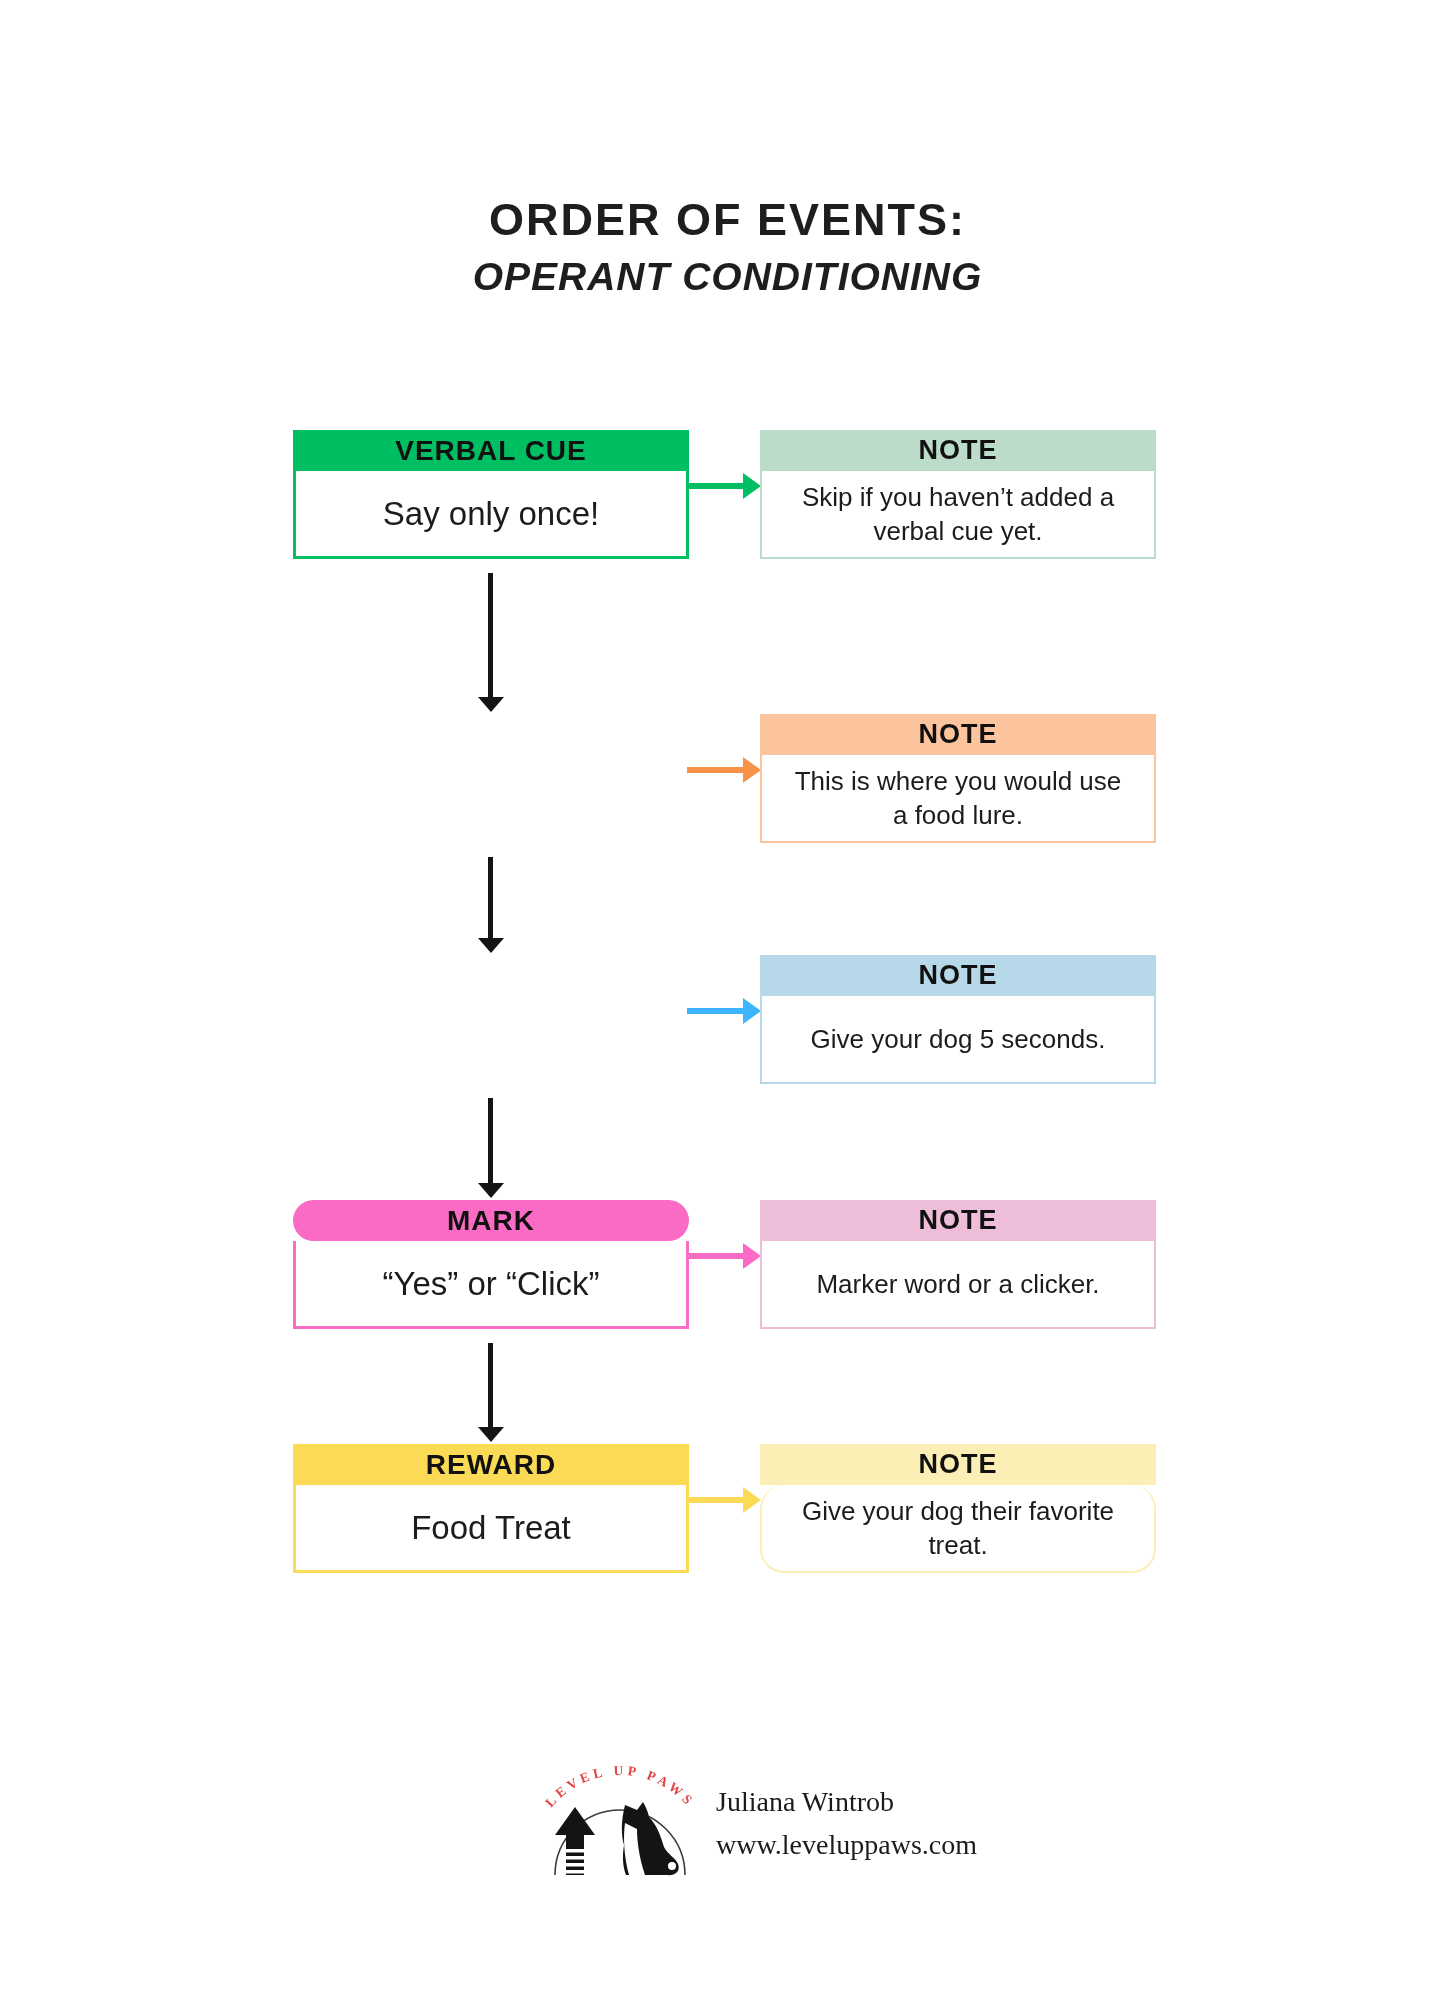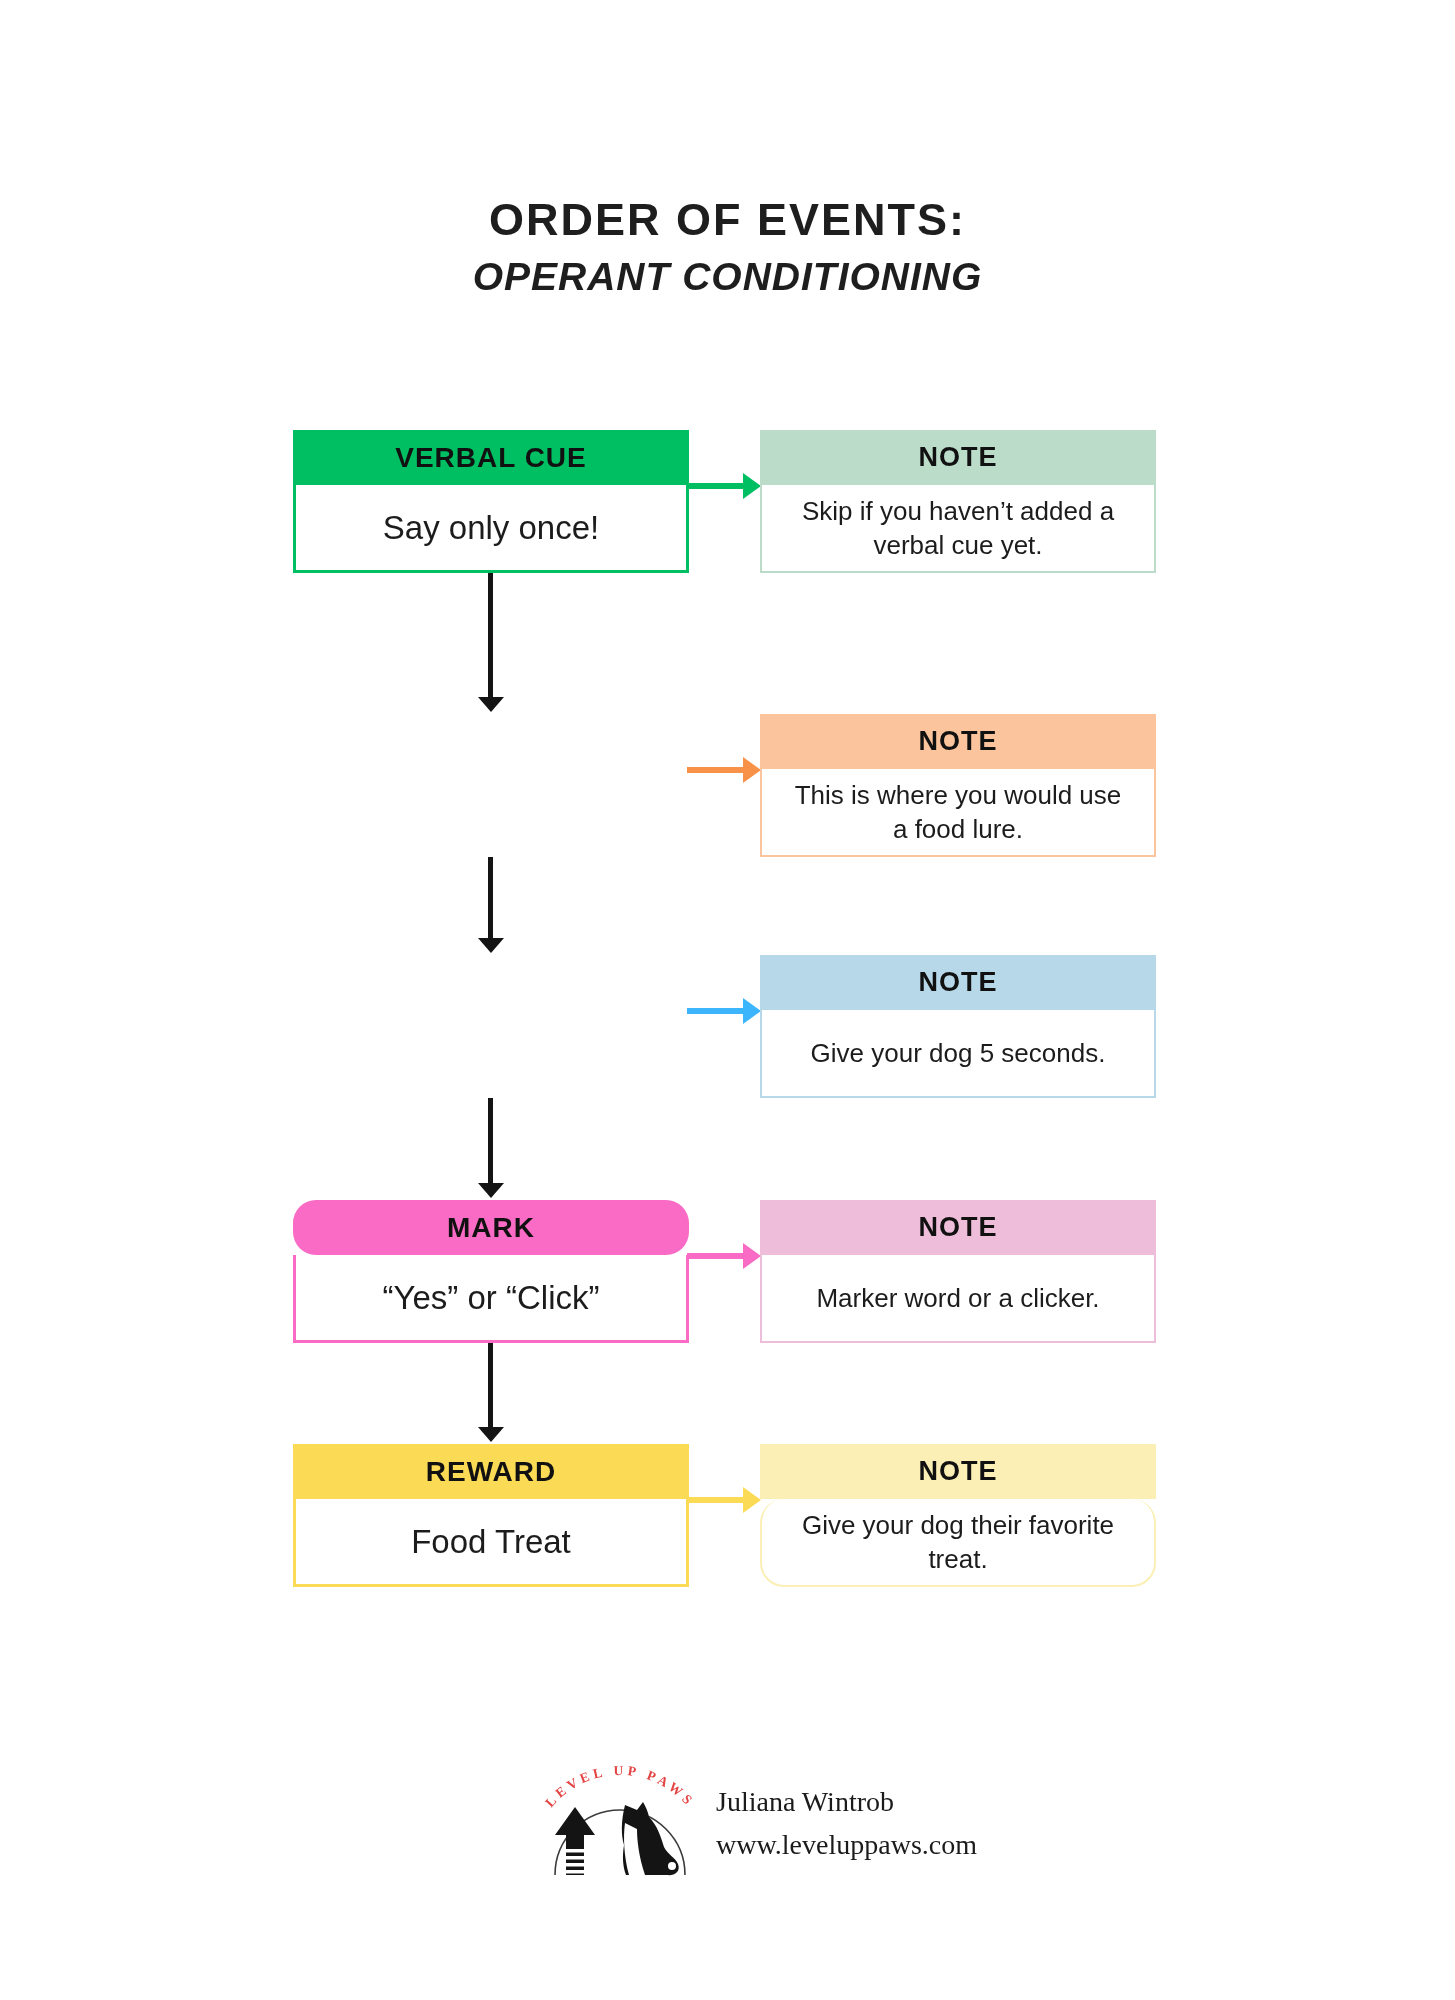--- a/index.html
+++ b/index.html
@@ -15,21 +15,21 @@
 
   .title{position:absolute;top:182px;left:0;width:100%;text-align:center;
          font-size:45px;font-weight:bold;letter-spacing:2px;color:var(--title);}
   .subtitle{position:absolute;top:243px;left:0;width:100%;text-align:center;
             font-size:39px;font-weight:bold;font-style:italic;letter-spacing:1px;color:var(--title);}
 
   .row{position:absolute;left:293px;width:863px;height:143px;}
   .main-box{position:absolute;left:0;top:0;width:396px;height:143px;}
   .note-box{position:absolute;left:467px;top:0;width:396px;height:143px;}
 
-  .hdr,.note-hdr{height:55px;display:flex;align-items:center;justify-content:center;
+  .hdr,.note-hdr{height:41px;display:flex;align-items:center;justify-content:center;
         font-weight:bold;color:#111;}
   .hdr{font-size:28px;letter-spacing:1px;}
   .note-hdr{font-size:27px;letter-spacing:1px;}
   .body{height:88px;display:flex;align-items:center;justify-content:center;
         background:#fff;border:3px solid;border-top:none;font-size:33px;color:#1c1c1c;}
   .note-body{height:88px;display:flex;align-items:center;justify-content:center;text-align:center;
         background:#fff;border:2px solid;border-top:none;font-size:26px;line-height:34px;
         padding:6px 29px;color:#1c1c1c;}
 
   .h-arrow{position:absolute;left:394px;top:43px;width:74px;height:26px;}

